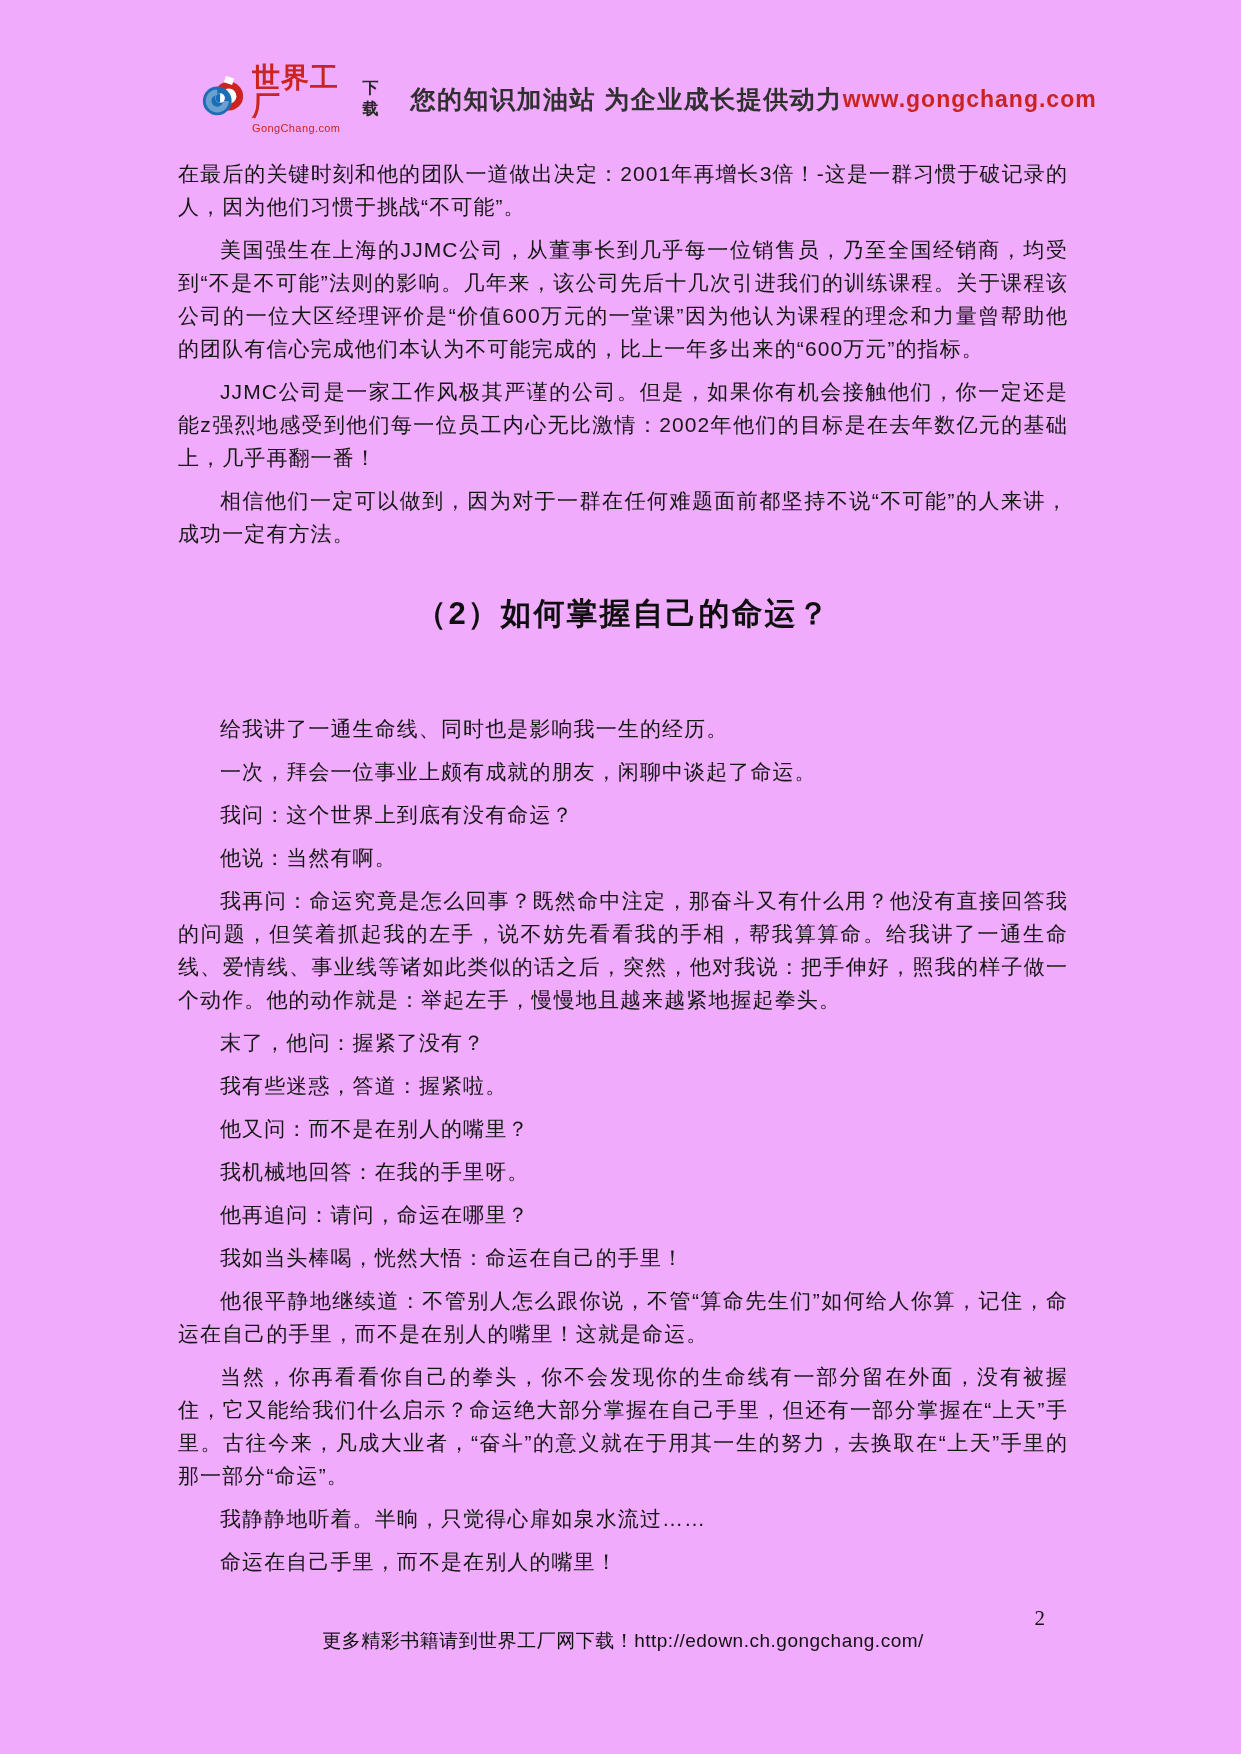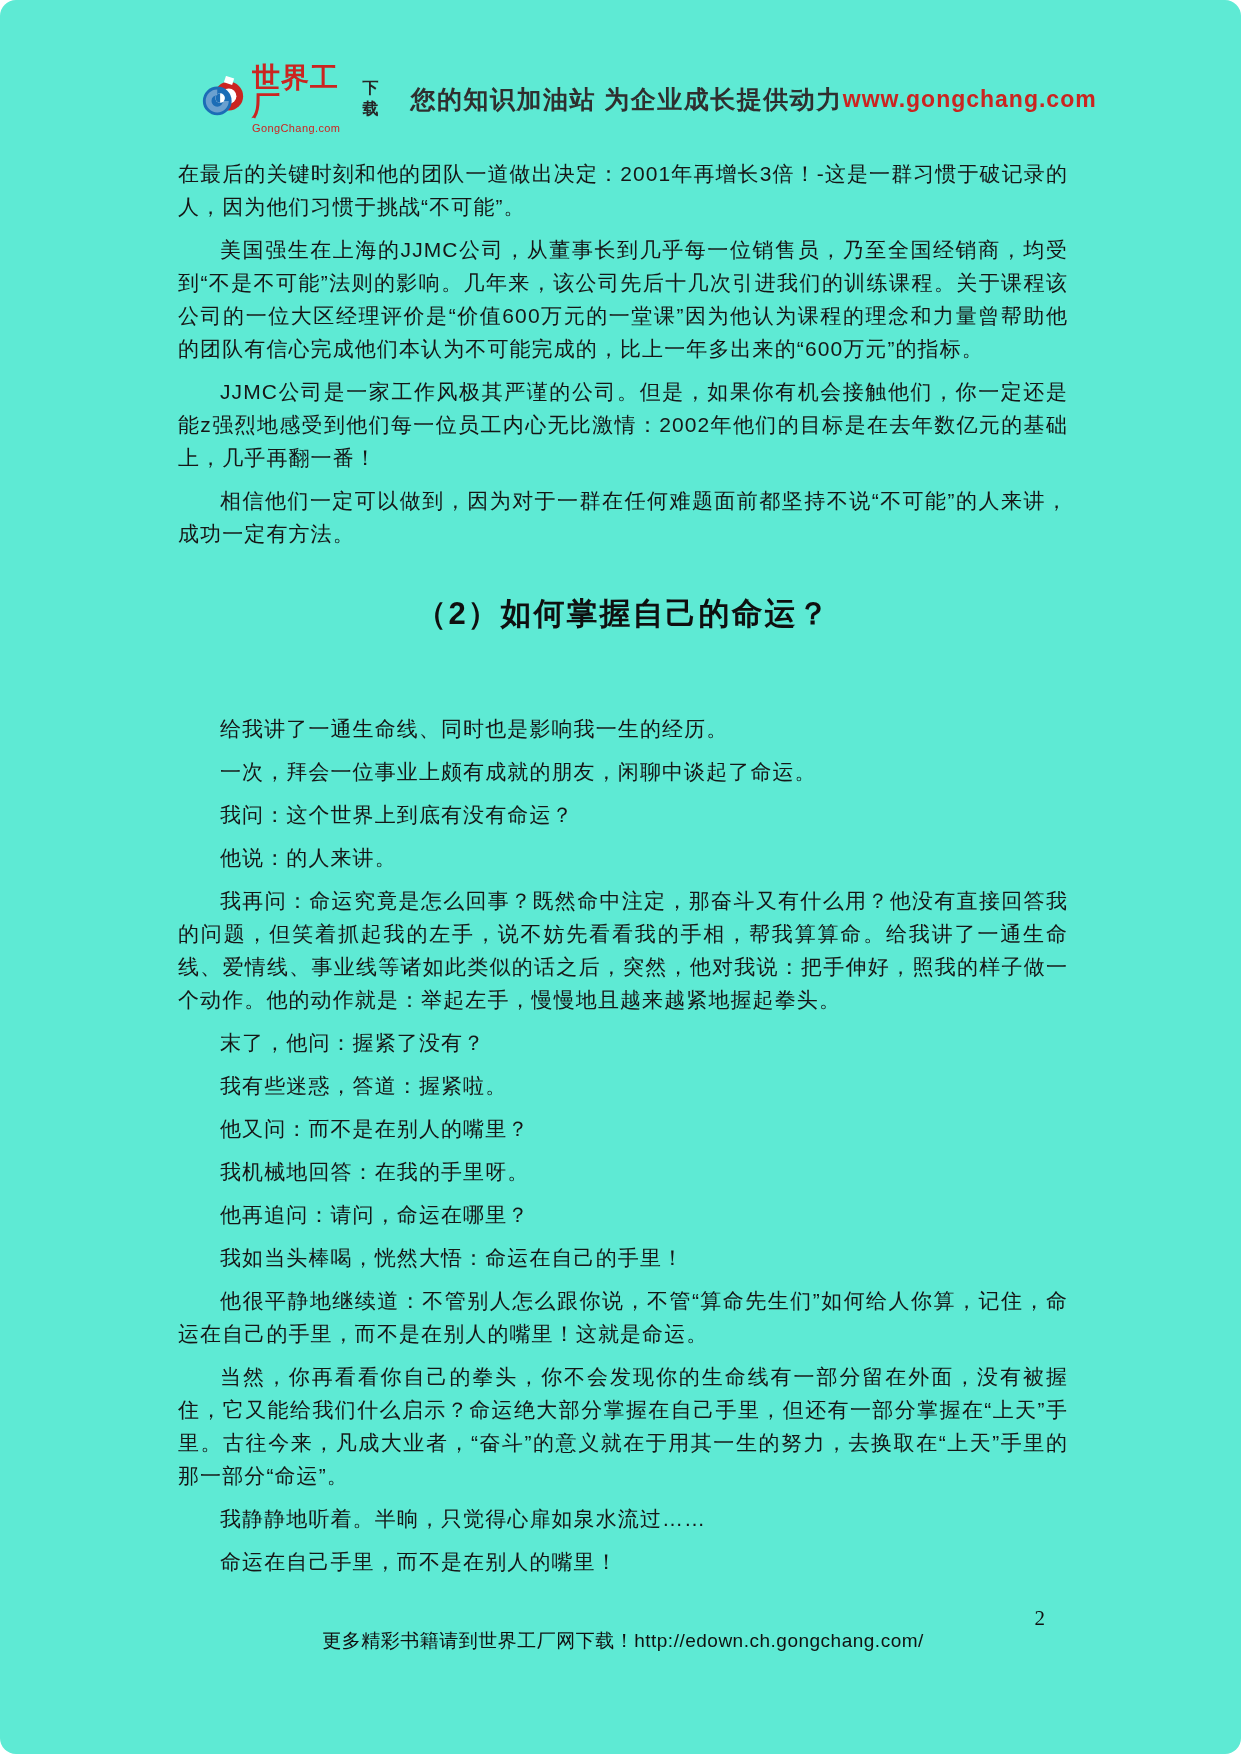--- a/index.html
+++ b/index.html
@@ -1,18 +1,18 @@
 <!DOCTYPE html>
 <html><head>
 <meta charset="utf-8">
 <style>
   html,body{margin:0;padding:0;background:#ffffff;}
   .page{
-    position:relative;width:1241px;height:1754px;background:#5eead4;
-    font-family:"Liberation Sans","DejaVu Sans",sans-serif;color:#1b1b1b;overflow:hidden;border-radius:16px;
+    position:relative;width:1241px;height:1754px;background:#f0abfc;
+    font-family:"Liberation Sans","DejaVu Sans",sans-serif;color:#1b1b1b;overflow:hidden;
   }
   
   .header{position:absolute;left:200px;top:70px;right:146px;height:58px;display:flex;align-items:center;}
   .logo{display:flex;align-items:center;}
   .logo-icon{width:46px;height:46px;margin-right:6px;flex:0 0 auto;}
   .brand-col{display:flex;flex-direction:column;line-height:1;}
   .brand{font-size:28px;font-weight:700;color:#cb2420;letter-spacing:1px;}
   .brand-sub{font-size:11px;font-weight:400;color:#cb2420;margin-top:3px;letter-spacing:.4px;}
   .hdr-divider{width:2px;height:46px;background:#8a8a8a;margin:0 12px 0 10px;}
   .download{font-size:16px;font-weight:700;color:#262626;letter-spacing:2px;}
@@ -70,21 +70,21 @@
     <p class="para no-indent">在最后的关键时刻和他的团队一道做出决定：2001年再增长3倍！-这是一群习惯于破记录的人，因为他们习惯于挑战“不可能”。</p>
     <p class="para">美国强生在上海的JJMC公司，从董事长到几乎每一位销售员，乃至全国经销商，均受到“不是不可能”法则的影响。几年来，该公司先后十几次引进我们的训练课程。关于课程该公司的一位大区经理评价是“价值600万元的一堂课”因为他认为课程的理念和力量曾帮助他的团队有信心完成他们本认为不可能完成的，比上一年多出来的“600万元”的指标。</p>
     <p class="para">JJMC公司是一家工作风极其严谨的公司。但是，如果你有机会接触他们，你一定还是能z强烈地感受到他们每一位员工内心无比激情：2002年他们的目标是在去年数亿元的基础上，几乎再翻一番！</p>
     <p class="para">相信他们一定可以做到，因为对于一群在任何难题面前都坚持不说“不可能”的人来讲，成功一定有方法。</p>
 
     <h2 class="section-heading">（2）如何掌握自己的命运？</h2>
 
     <p class="para">给我讲了一通生命线、同时也是影响我一生的经历。</p>
     <p class="para">一次，拜会一位事业上颇有成就的朋友，闲聊中谈起了命运。</p>
     <p class="para">我问：这个世界上到底有没有命运？</p>
-    <p class="para">他说：的人来讲。</p>
+    <p class="para">他说：当然有啊。</p>
     <p class="para">我再问：命运究竟是怎么回事？既然命中注定，那奋斗又有什么用？他没有直接回答我的问题，但笑着抓起我的左手，说不妨先看看我的手相，帮我算算命。给我讲了一通生命线、爱情线、事业线等诸如此类似的话之后，突然，他对我说：把手伸好，照我的样子做一个动作。他的动作就是：举起左手，慢慢地且越来越紧地握起拳头。</p>
     <p class="para">末了，他问：握紧了没有？</p>
     <p class="para">我有些迷惑，答道：握紧啦。</p>
     <p class="para">他又问：而不是在别人的嘴里？</p>
     <p class="para">我机械地回答：在我的手里呀。</p>
     <p class="para">他再追问：请问，命运在哪里？</p>
     <p class="para">我如当头棒喝，恍然大悟：命运在自己的手里！</p>
     <p class="para">他很平静地继续道：不管别人怎么跟你说，不管“算命先生们”如何给人你算，记住，命运在自己的手里，而不是在别人的嘴里！这就是命运。</p>
     <p class="para">当然，你再看看你自己的拳头，你不会发现你的生命线有一部分留在外面，没有被握住，它又能给我们什么启示？命运绝大部分掌握在自己手里，但还有一部分掌握在“上天”手里。古往今来，凡成大业者，“奋斗”的意义就在于用其一生的努力，去换取在“上天”手里的那一部分“命运”。</p>
     <p class="para">我静静地听着。半晌，只觉得心扉如泉水流过……</p>

